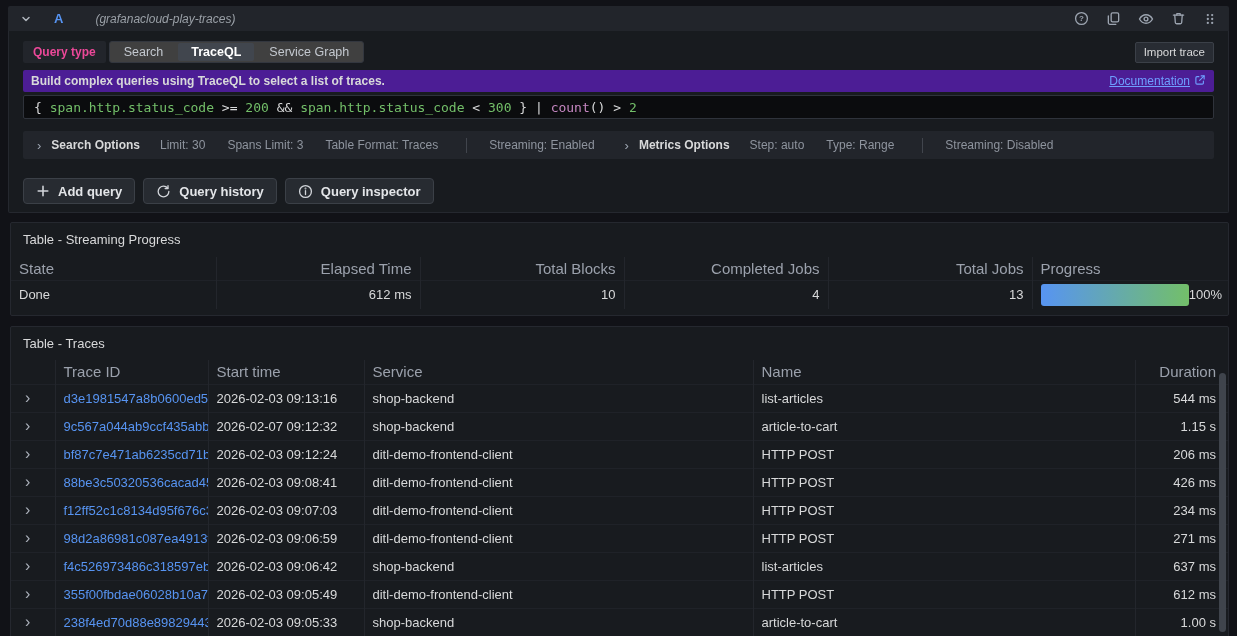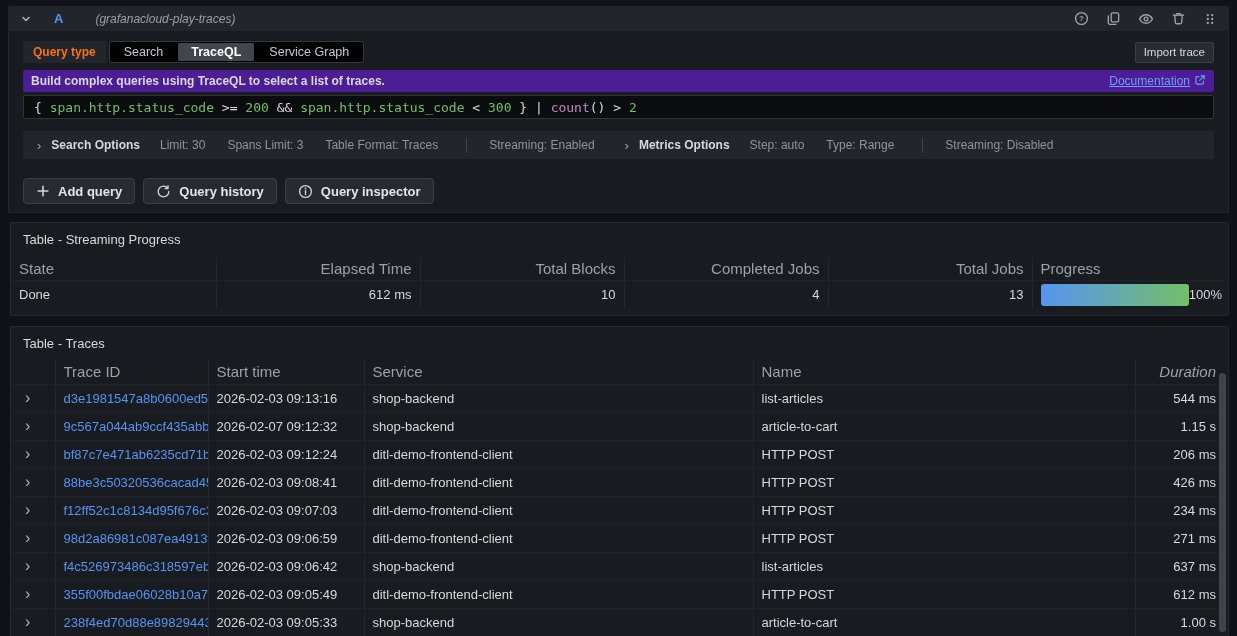--- a/index.html
+++ b/index.html
@@ -27,25 +27,25 @@
   .q-header-actions .icon { color:#9da5b1; cursor:pointer; }
 
   .q-body {
     background:#181b1f; border:1px solid #25282f; border-top:none;
     padding:10px 14px 4px 14px; border-radius:0 0 2px 2px;
   }
 
   .tabs-row { display:flex; align-items:center; height:22px; margin-bottom:7px; }
   .qt-label {
     background:#22252b; height:22px; display:flex; align-items:center;
-    padding:0 10px; font-size:12px; font-weight:700; color:#f97316; border-radius:2px;
+    padding:0 10px; font-size:12px; font-weight:700; color:#ec4899; border-radius:2px;
   }
   .radio-group {
     display:flex; align-items:stretch; border:1px solid #33373f; border-radius:3px;
-    margin-left:3px; height:22px; overflow:hidden; background:#000000;
+    margin-left:3px; height:22px; overflow:hidden; background:#404040;
   }
   .radio-item {
     display:flex; align-items:center; padding:0 13px; font-size:12.5px;
     color:#c3c8cf; cursor:pointer; border-radius:2px; margin:1px;
   }
   .radio-item.active { background:#41464e; color:#ffffff; font-weight:700; }
   .import-btn {
     margin-left:auto; height:21px; display:flex; align-items:center; padding:0 8px;
     background:#282c33; border:1px solid #3b4048; border-radius:2px;
     font-size:11.5px; color:#d8d9da; cursor:pointer;
@@ -119,21 +119,21 @@
   .progress-bar {
     height:22px; border-radius:3px; flex:0 0 auto;
     background:linear-gradient(90deg, #5794f2 0%, #73bf69 100%);
   }
   .progress-label { margin-left:auto; color:#d8d9da; font-size:13px; }
 
   .traces-table { margin-top:9px; }
   .traces-table th { height:24px; }
   .row-chevron { color:#aab0ba; font-size:16px; line-height:1; cursor:pointer; padding-left:6px; display:inline-block; }
   .trace-link { color:#5794f2; text-decoration:none; cursor:pointer; white-space:nowrap; }
-  .duration-th { padding-right:14px;font-style:italic; }
+  .duration-th { padding-right:14px; }
   .duration-td { padding-right:14px; }
 
   .v-scrollbar {
     position:absolute; top:46px; bottom:2px; right:2px; width:7px;
   }
   .v-scrollbar .thumb {
     position:absolute; top:0; left:0; width:7px; height:99%;
     background:#3f444c; border-radius:4px; cursor:pointer;
   }
 </style>

